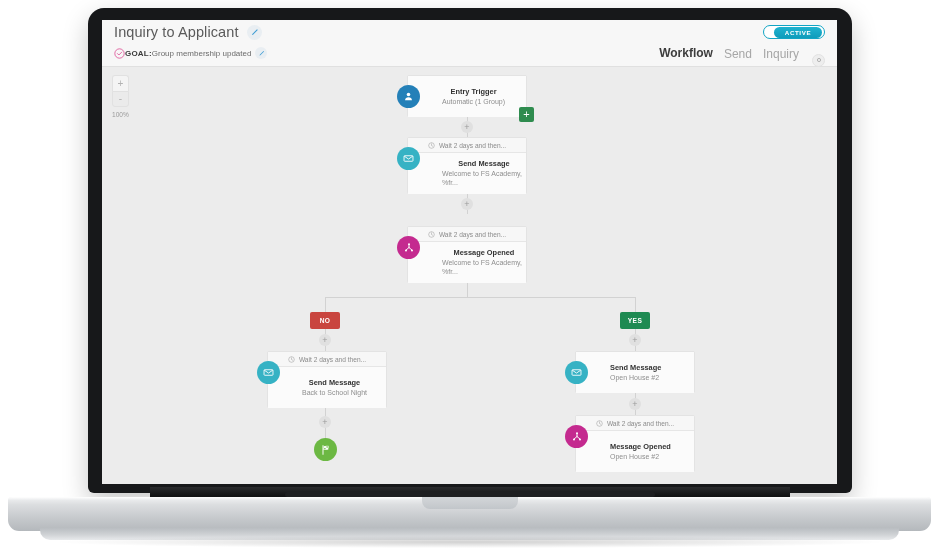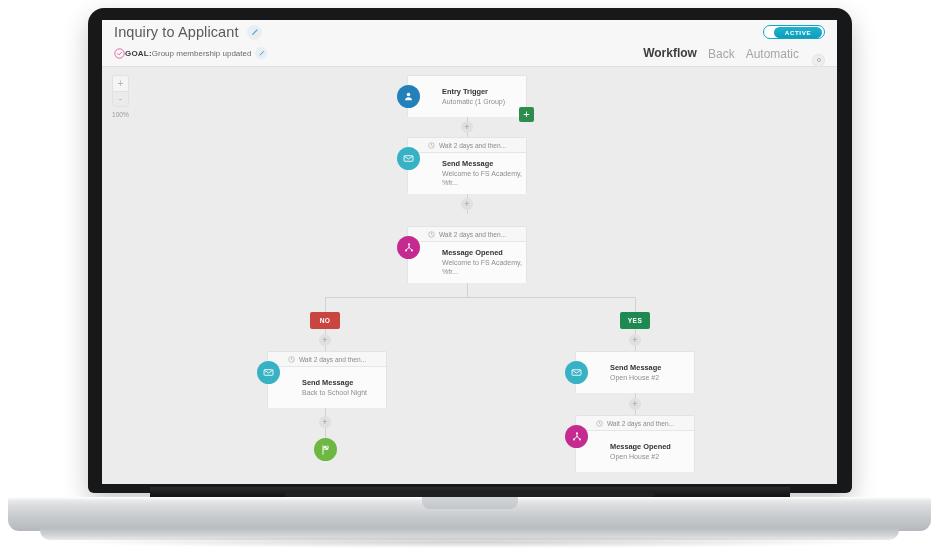--- a/index.html
+++ b/index.html
@@ -135,21 +135,21 @@
     border-radius: 2px;
   }
   .node-wait {
     height: 15px; border-bottom:1px solid #e6e6e6;
     display:flex; align-items:center; justify-content:center; gap:4px;
     background:#f7f7f7;
   }
   .node-wait-text { font-size: 6.6px; color:#8b8b8b; }
   .node-body { height: 41px; display:flex; align-items:center; background:#fbfbfb; }
   .node-text { margin-left: 34px; }
-  .node-title { font-size: 7.4px; font-weight:700; color:#333; line-height:1.35; }
+  .node-title { font-size: 7.4px; font-weight:700; color:#333; line-height:1.35;text-align:center; }
   .node-sub { font-size: 7px; color:#8e8e8e; line-height:1.4; }
 
   .node-icon {
     position:absolute; width: 23px; height: 23px; border-radius:50%;
     display:flex; align-items:center; justify-content:center;
     left: -11px;
   }
   .ic-blue { background:#2480b8; }
   .ic-teal { background:#36b2c4; }
   .ic-magenta { background:#c42a8f; }
@@ -223,22 +223,22 @@
             </svg>
         </span>
       </div>
 
       <div class="active-pill">
         <span class="knob">ACTIVE</span>
       </div>
 
       <div class="tabs">
         <span class="tab active">Workflow</span>
-        <span class="tab">Back</span>
-        <span class="tab">Automatic</span>
+        <span class="tab">Send</span>
+        <span class="tab">Inquiry</span>
         <span class="gear-btn">
           <svg width="8" height="8" viewBox="0 0 16 16">
             <circle cx="8" cy="8" r="3.2" fill="none" stroke="#9b9b9b" stroke-width="1.4"></circle>
           </svg>
         </span>
       </div>
     </div>
 
     <div class="canvas">
 

